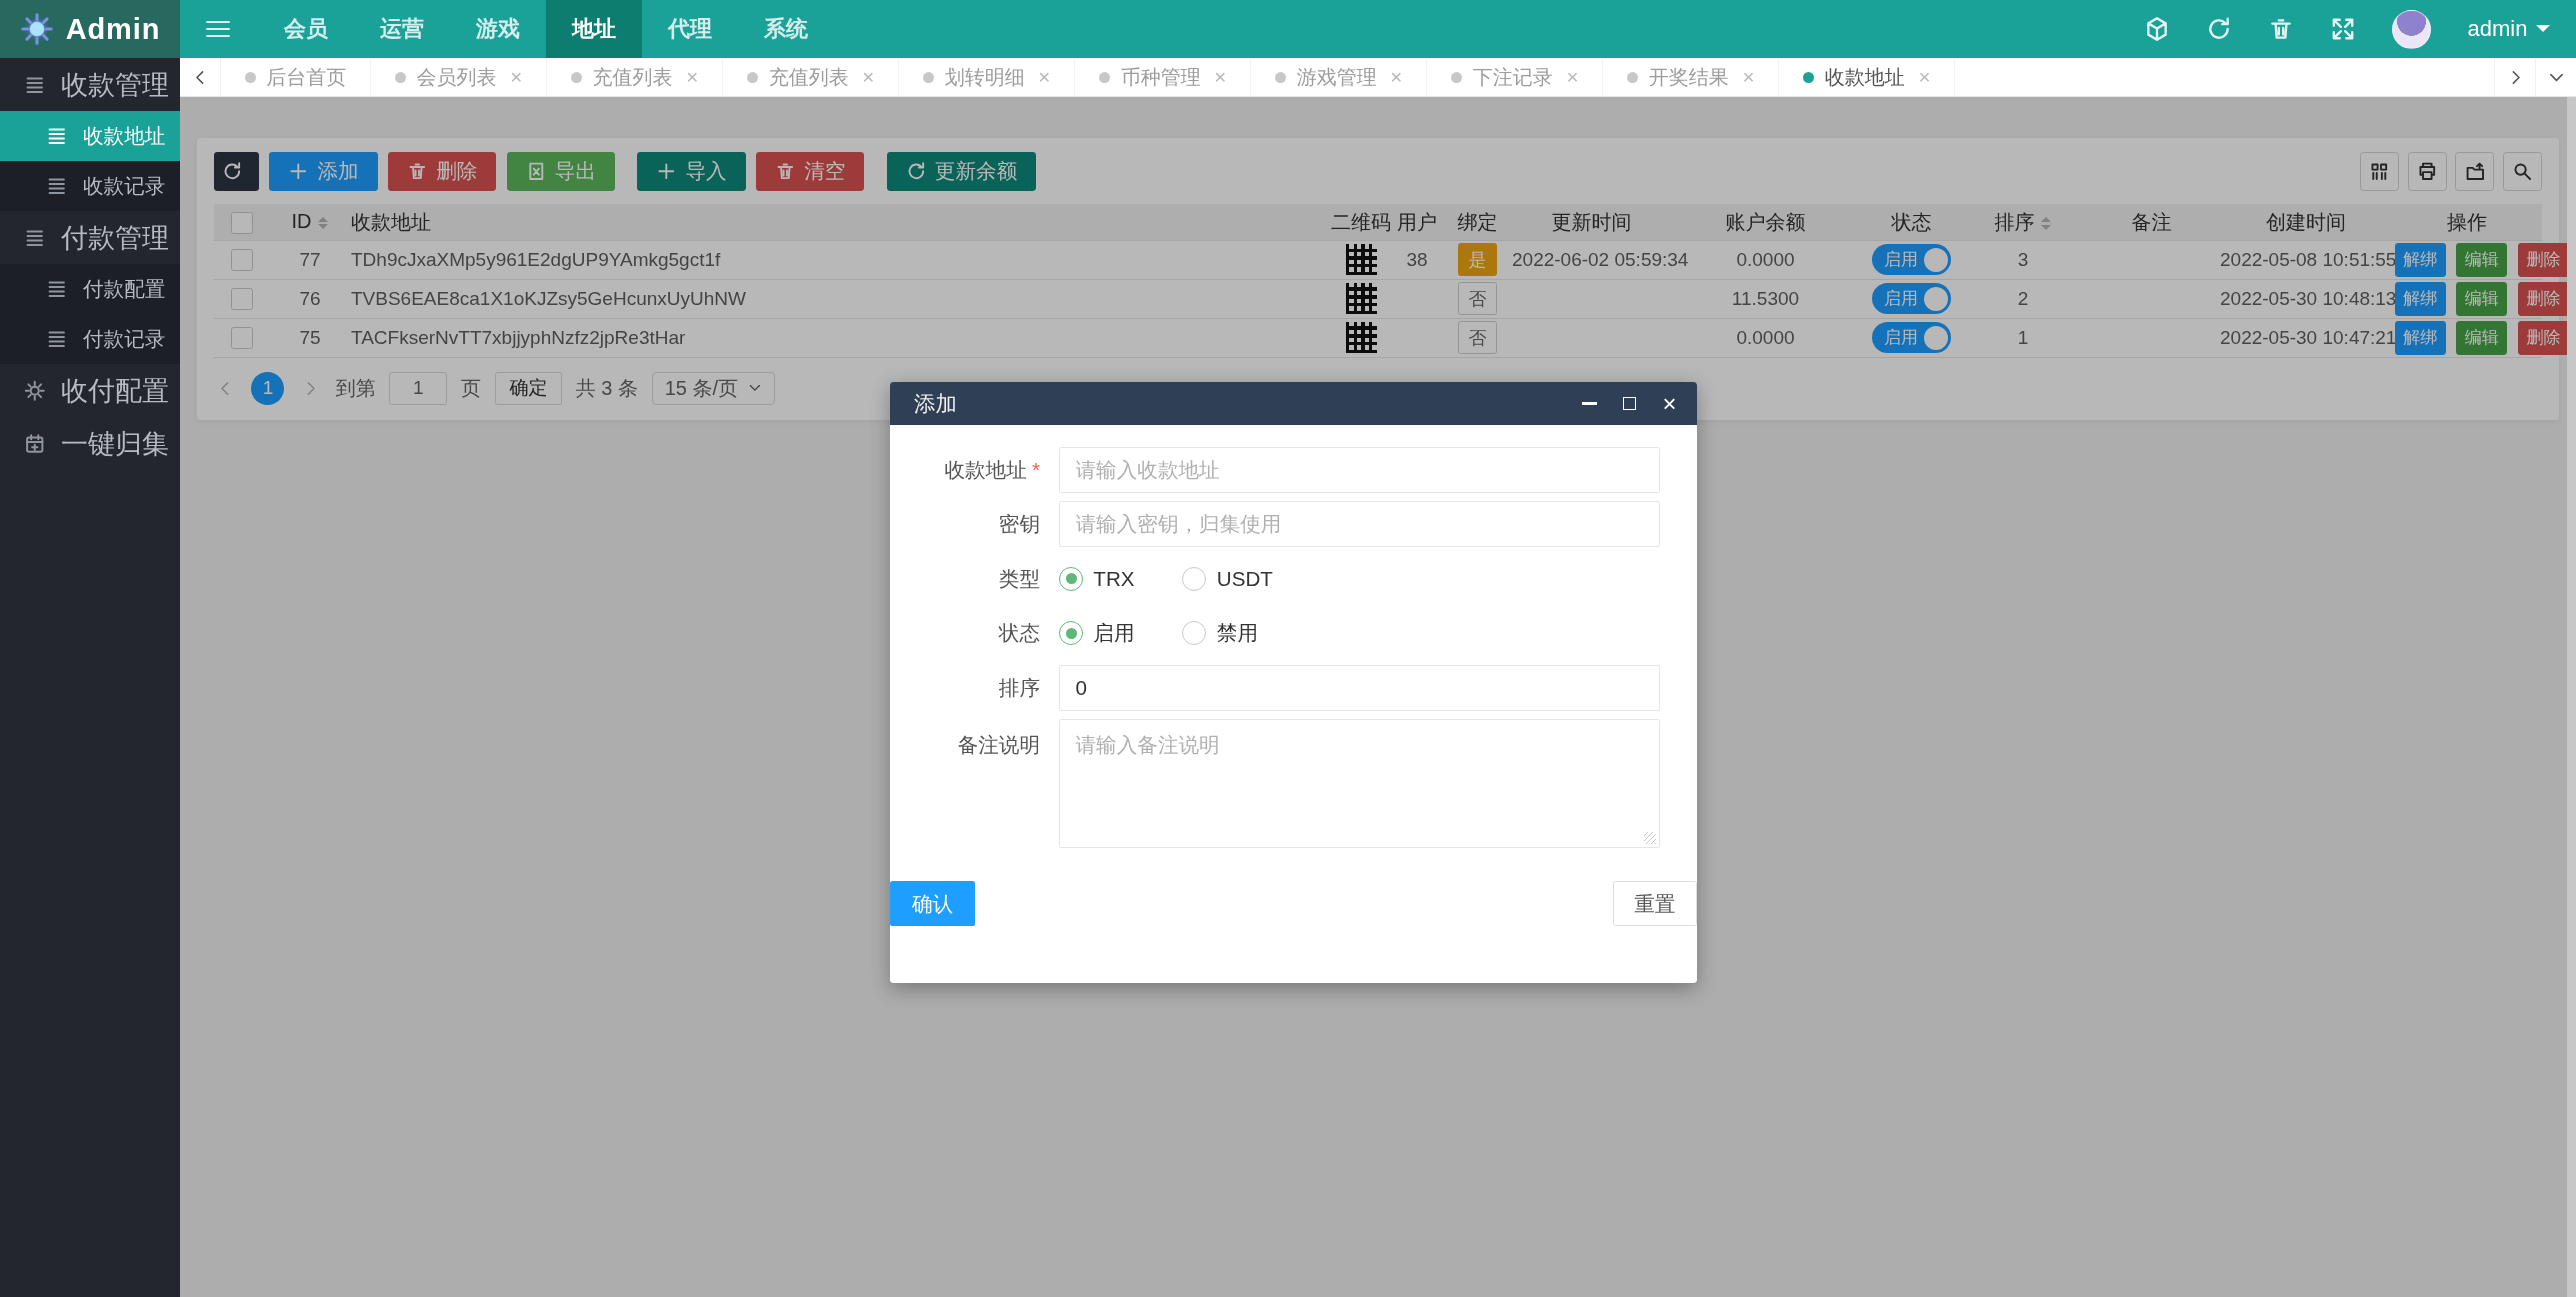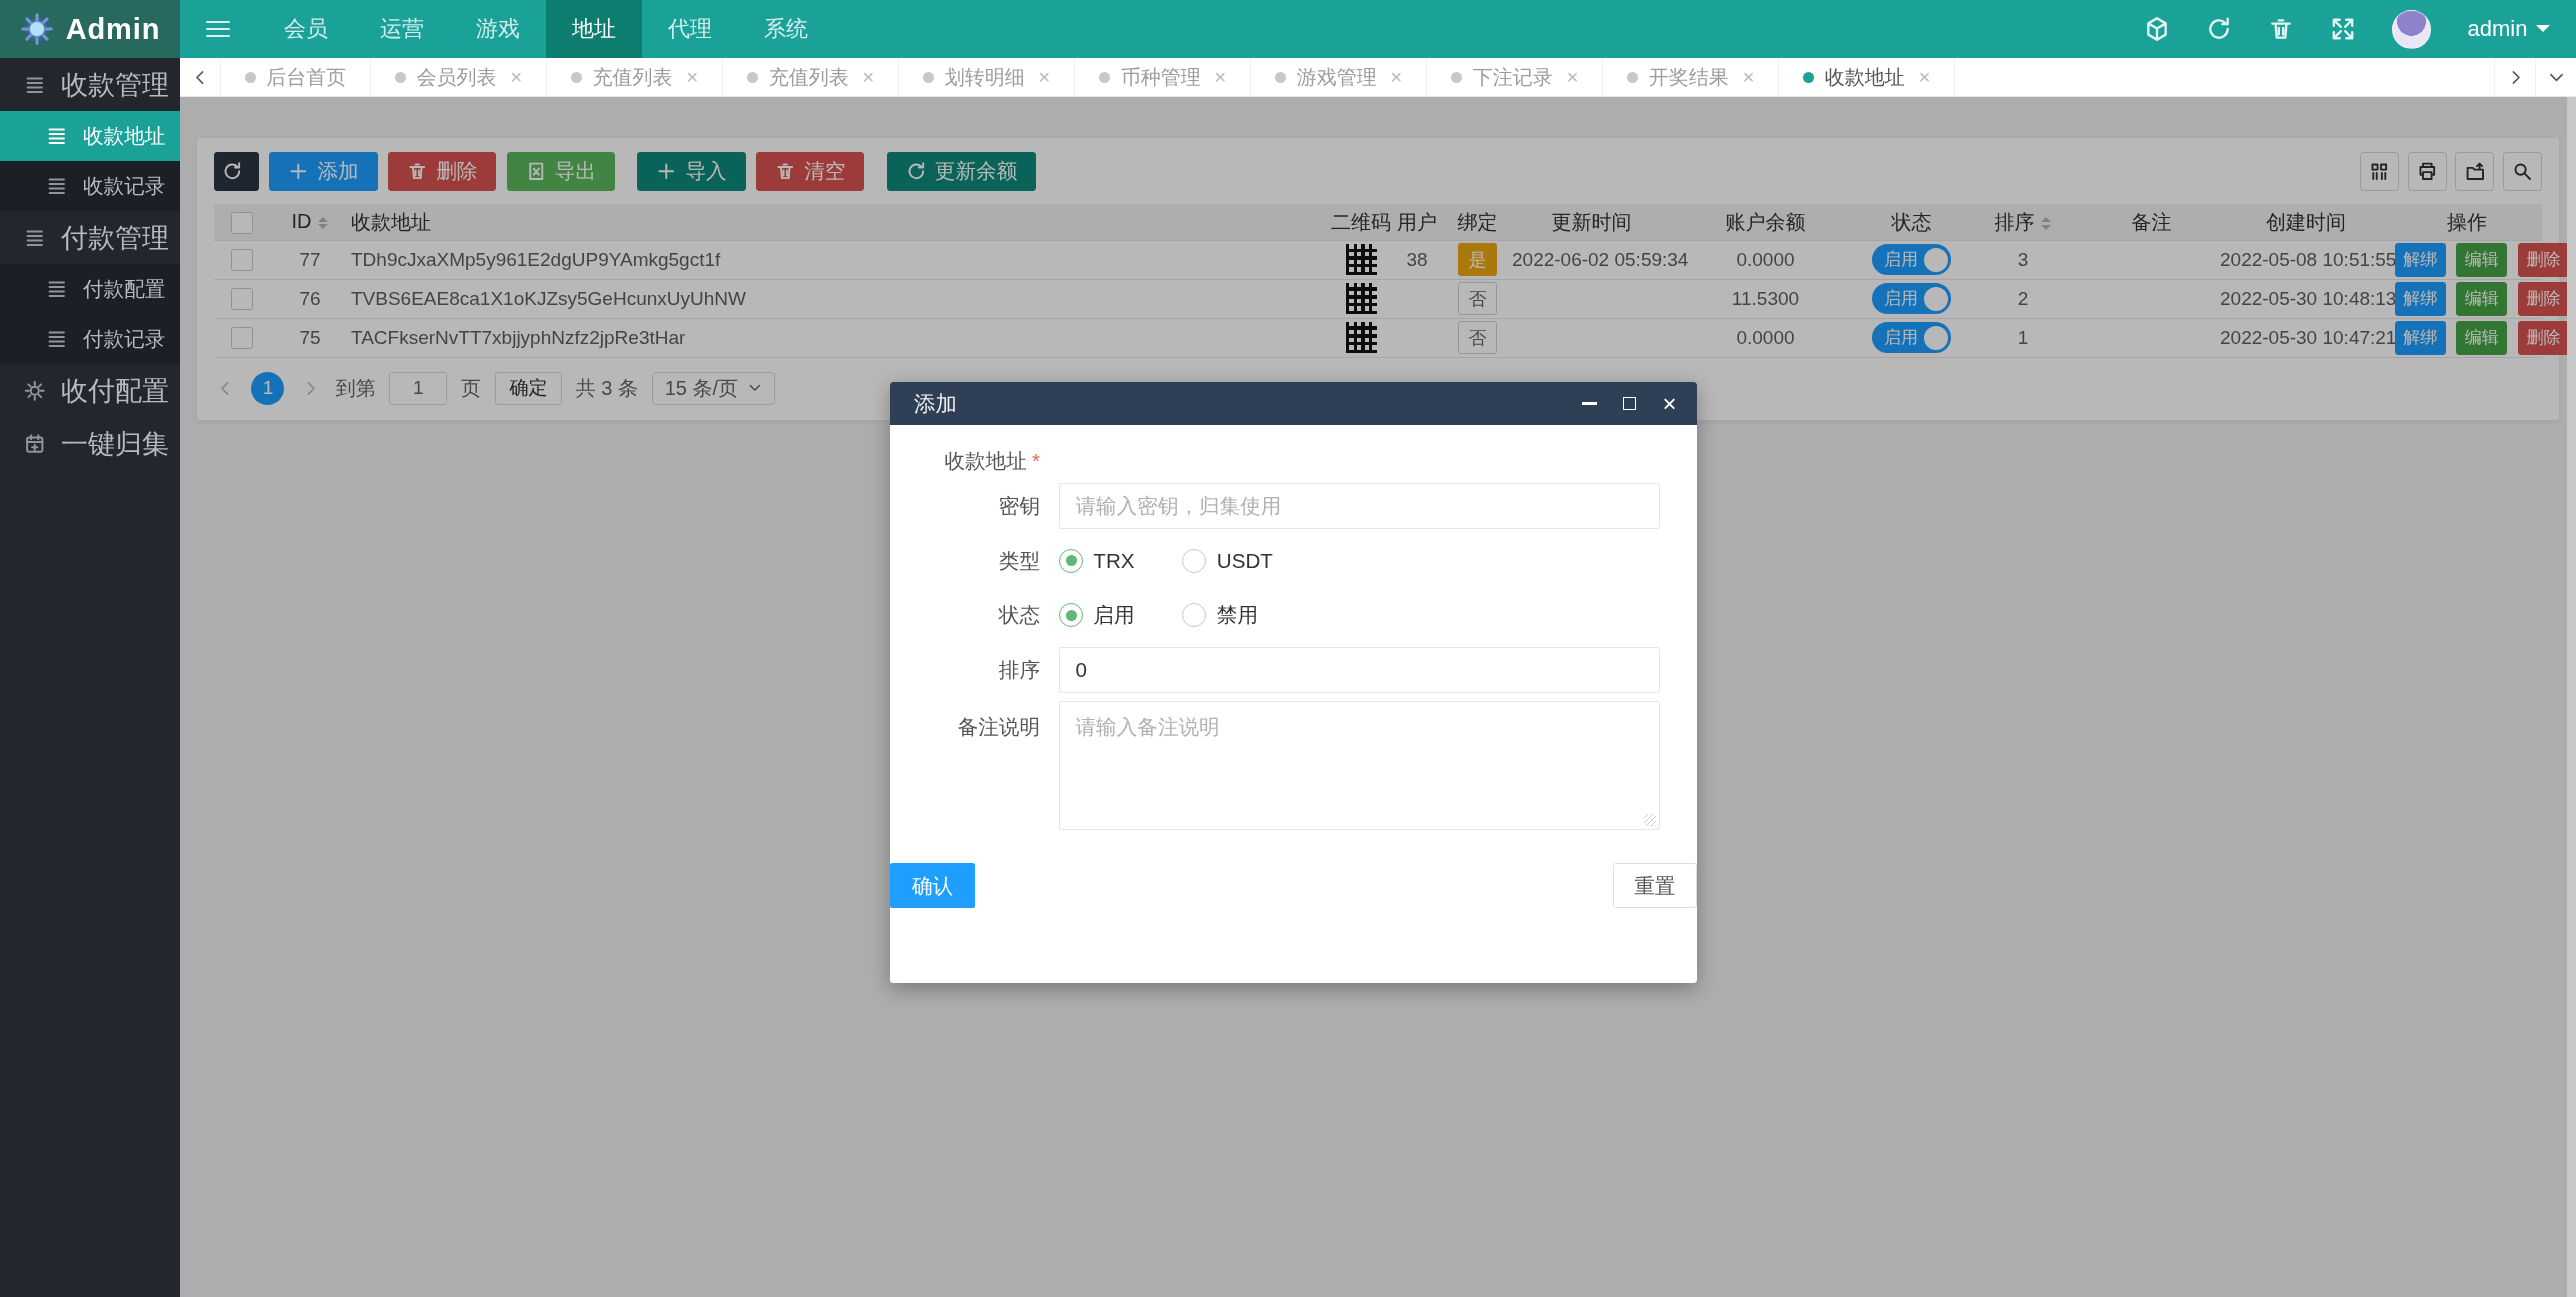--- a/index.html
+++ b/index.html
@@ -11,21 +11,21 @@
   }
   svg { display:block; }
   .ic svg { width:1em; height:1em; }
 
   
   .navbar { position:absolute; left:0; top:0; width:2576px; height:58px; background:#1aa299; display:flex; z-index:30; }
   .logo { width:180px; height:58px; background:#27695f; display:flex; align-items:center; justify-content:center; gap:12px; }
   .logo-ic { font-size:34px; color:#7b8fe8; position:relative; }
   .logo-ic::after { content:""; position:absolute; left:10.3px; top:10.3px; width:13.7px; height:13.7px; border-radius:50%; background:#aee3ff; box-shadow:0 0 6.9px #7b8fe8; }
   .brand { color:#fff; font-size:29px; font-weight:bold; letter-spacing:0.9px; }
-  .nav-left { display:flex; align-items:stretch; }
+  .nav-left { display:flex; align-items:stretch;font-weight:bold; }
   .nav-item { display:flex; align-items:center; padding:0 26px; font-size:22px; color:rgba(255,255,255,.82); cursor:pointer; }
   .nav-item.active { background:#0d7d6f; color:#fff; }
   .burger { width:26px; }
   .burger i { display:block; width:24px; height:2.6px; background:rgba(255,255,255,.85); margin:4.3px 0; border-radius:1.7px; }
   .nav-right { margin-left:auto; display:flex; align-items:center; gap:36px; padding-right:26px; color:rgba(255,255,255,.88); }
   .nav-right .ic { font-size:26px; cursor:pointer; }
   .avatar { width:39px; height:39px; border-radius:50%;
     background:radial-gradient(circle at 50% 28%, #8f82cc 0 44%, #eae6f6 45%);
     border:1.7px solid rgba(255,255,255,.5); }
   .uname { font-size:22px; color:#fff; display:flex; align-items:center; gap:8.6px; }
@@ -603,20 +603,21 @@
       <span class="win-max"></span>
       <span class="win-close">×</span>
     </span>
   </div>
   <div class="modal-body">
 
     <div class="form-row">
       <span class="f-label">
         <span>收款地址</span><span class="star">*</span>
       </span>
+      <input class="f-input" placeholder="请输入收款地址" style="">
     </div>
 
     <div class="form-row">
       <span class="f-label">密钥</span>
       <input class="f-input" placeholder="请输入密钥，归集使用" style="">
     </div>
 
     <div class="form-row">
       <span class="f-label">类型</span>
       <span class="radio-row">

